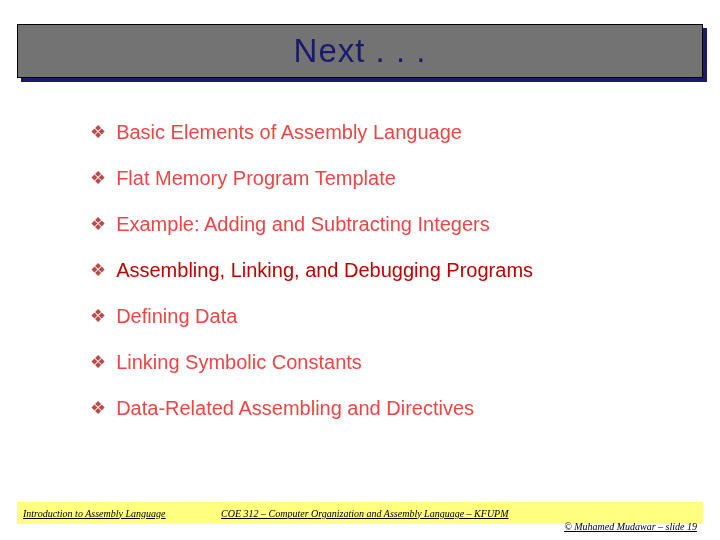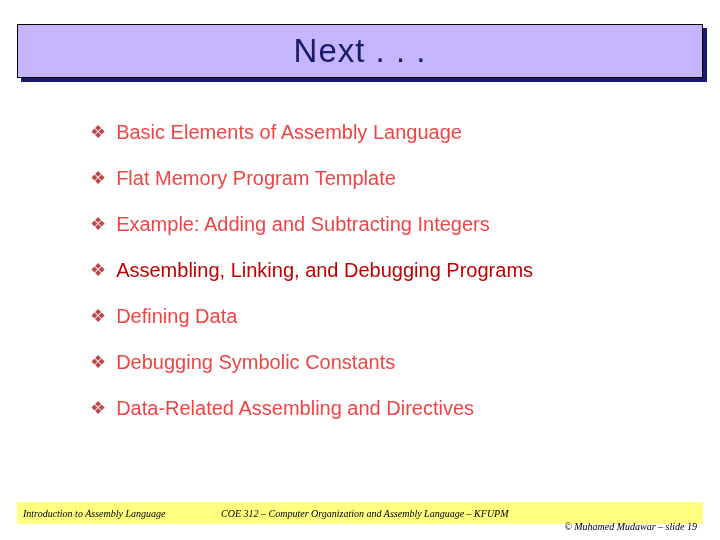--- a/index.html
+++ b/index.html
@@ -10,21 +10,21 @@
     position: relative;
     overflow: hidden;
     font-family: Arial, sans-serif;
   }
   .title-bar {
     position: absolute;
     top: 24px;
     left: 17px;
     right: 17px;
     height: 54px;
-    background: #c4b5fd;
+    background: #737373;
     border: 1px solid #000;
     box-shadow: 4px 4px 0 #1a1a6b;
     display: flex;
     align-items: center;
     justify-content: center;
   }
   .title-text {
     font-family: "Comic Sans MS", cursive, sans-serif;
     font-size: 33px;
     color: #1a1a6b;
@@ -64,20 +64,21 @@
     height: 22px;
     background: #ffff80;
     display: flex;
     align-items: center;
     justify-content: space-between;
     padding: 0 6px;
     font-family: Georgia, "Times New Roman", serif;
     font-style: italic;
     font-size: 10px;
     color: #000;
+    text-decoration: underline;
   }
   .footer-left { text-align: left; }
   .footer-center { text-align: center; flex: 1; }
   .footer-right { text-align: right; margin-top: 26px; }
 </style>
 </head>
 <body>
 
 <div class="title-bar">
   <span class="title-text">Next . . .</span>
@@ -99,21 +100,21 @@
     <div class="item">
       <span class="bullet">❖</span>
       <span class="item-text highlight">Assembling, Linking, and Debugging Programs</span>
     </div>
     <div class="item">
       <span class="bullet">❖</span>
       <span class="item-text">Defining Data</span>
     </div>
     <div class="item">
       <span class="bullet">❖</span>
-      <span class="item-text">Debugging Symbolic Constants</span>
+      <span class="item-text">Linking Symbolic Constants</span>
     </div>
     <div class="item">
       <span class="bullet">❖</span>
       <span class="item-text">Data-Related Assembling and Directives</span>
     </div>
   </div>
 
 <div class="footer">
   <span class="footer-left">Introduction to Assembly Language</span>
   <span class="footer-center">COE 312 – Computer Organization and Assembly Language – KFUPM</span>

